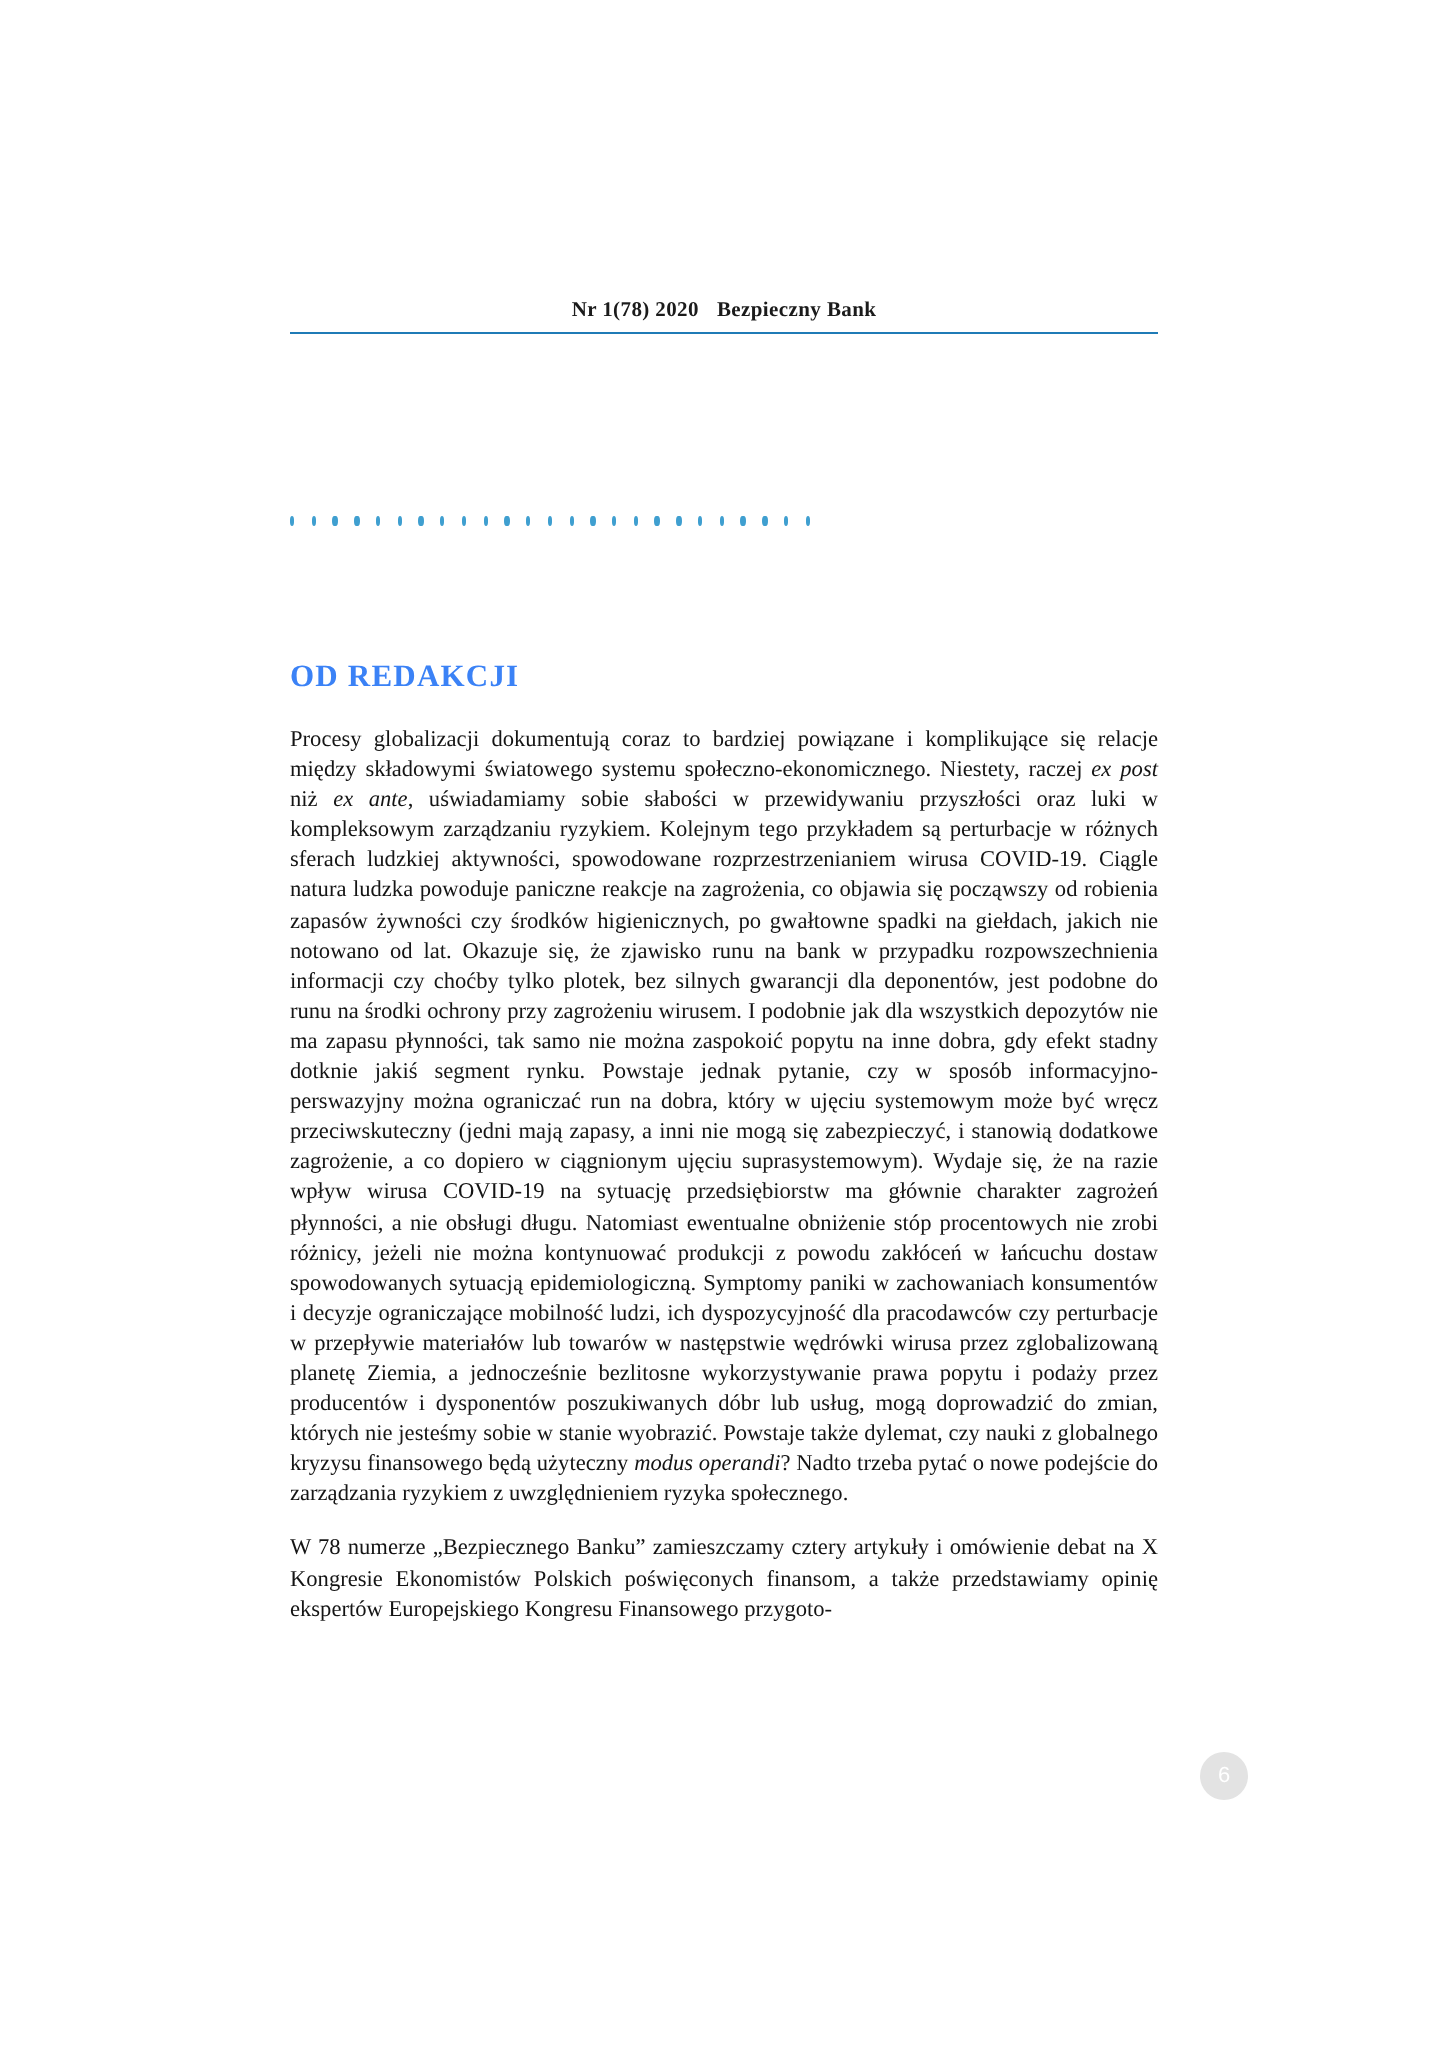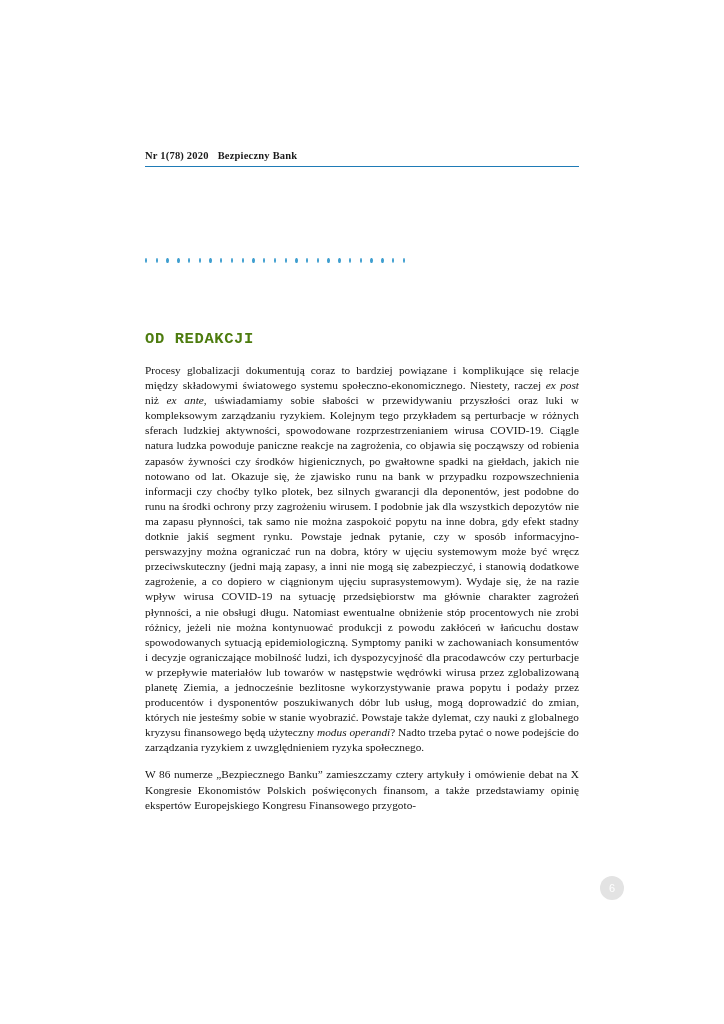--- a/index.html
+++ b/index.html
@@ -21,20 +21,21 @@
     box-sizing: border-box;
     overflow: hidden;
   }
 
   
   .header {
     position: absolute;
     left: 145px;
     top: 150px;
     width: 434px;
+    text-align: center;
   }
   .header-line {
     font-family: "Liberation Serif", serif;
     font-size: 10.5px;
     font-weight: bold;
     letter-spacing: 0.2px;
     color: #1b1b1b;
     white-space: nowrap;
   }
   .header-line .issue {
@@ -61,24 +62,24 @@
     height: 5px;
     border-radius: 50%;
     background: #3f9fd0;
   }
 
   
   .section-title {
     position: absolute;
     left: 145px;
     top: 330px;
-    font-family: Liberation Mono, monospace;
+    font-family: Liberation Serif, serif;
     font-size: 15.5px;
     font-weight: bold;
-    color: #4d7c0f;
+    color: #3b82f6;
     letter-spacing: 0.6px;
   }
 
   
   .body-text {
     position: absolute;
     left: 145px;
     top: 363px;
     width: 434px;
     font-family: "Liberation Serif", serif;
@@ -155,18 +156,18 @@
       <span class="dot" style="background: rgb(63, 159, 208);"></span>
       <span class="dot" style="background: rgb(63, 159, 208);"></span>
       <span class="dot" style="background: rgb(63, 159, 208);"></span>
       <span class="dot" style="background: rgb(63, 159, 208);"></span>
     </div>
 
   <div class="section-title">OD REDAKCJI</div>
 
   <div class="body-text">
       <p>Procesy globalizacji dokumentują coraz to bardziej powiązane i komplikujące się relacje między składowymi światowego systemu społeczno-ekonomicznego. Niestety, raczej <i>ex post</i> niż <i>ex ante</i>, uświadamiamy sobie słabości w przewidywaniu przyszłości oraz luki w kompleksowym zarządzaniu ryzykiem. Kolejnym tego przykładem są perturbacje w różnych sferach ludzkiej aktywności, spowodowane rozprzestrzenianiem wirusa COVID-19. Ciągle natura ludzka powoduje paniczne reakcje na zagrożenia, co objawia się począwszy od robienia zapasów żywności czy środków higienicznych, po gwałtowne spadki na giełdach, jakich nie notowano od lat. Okazuje się, że zjawisko runu na bank w przypadku rozpowszechnienia informacji czy choćby tylko plotek, bez silnych gwarancji dla deponentów, jest podobne do runu na środki ochrony przy zagrożeniu wirusem. I podobnie jak dla wszystkich depozytów nie ma zapasu płynności, tak samo nie można zaspokoić popytu na inne dobra, gdy efekt stadny dotknie jakiś segment rynku. Powstaje jednak pytanie, czy w sposób informacyjno-perswazyjny można ograniczać run na dobra, który w ujęciu systemowym może być wręcz przeciwskuteczny (jedni mają zapasy, a inni nie mogą się zabezpieczyć, i stanowią dodatkowe zagrożenie, a co dopiero w ciągnionym ujęciu suprasystemowym). Wydaje się, że na razie wpływ wirusa COVID-19 na sytuację przedsiębiorstw ma głównie charakter zagrożeń płynności, a nie obsługi długu. Natomiast ewentualne obniżenie stóp procentowych nie zrobi różnicy, jeżeli nie można kontynuować produkcji z powodu zakłóceń w łańcuchu dostaw spowodowanych sytuacją epidemiologiczną. Symptomy paniki w zachowaniach konsumentów i decyzje ograniczające mobilność ludzi, ich dyspozycyjność dla pracodawców czy perturbacje w przepływie materiałów lub towarów w następstwie wędrówki wirusa przez zglobalizowaną planetę Ziemia, a jednocześnie bezlitosne wykorzystywanie prawa popytu i podaży przez producentów i dysponentów poszukiwanych dóbr lub usług, mogą doprowadzić do zmian, których nie jesteśmy sobie w stanie wyobrazić. Powstaje także dylemat, czy nauki z globalnego kryzysu finansowego będą użyteczny <i>modus operandi</i>? Nadto trzeba pytać o nowe podejście do zarządzania ryzykiem z uwzględnieniem ryzyka społecznego.</p>
-      <p>W 86 numerze „Bezpiecznego Banku” zamieszczamy cztery artykuły i omówienie debat na X Kongresie Ekonomistów Polskich poświęconych finansom, a także przedstawiamy opinię ekspertów Europejskiego Kongresu Finansowego przygoto-</p>
+      <p>W 78 numerze „Bezpiecznego Banku” zamieszczamy cztery artykuły i omówienie debat na X Kongresie Ekonomistów Polskich poświęconych finansom, a także przedstawiamy opinię ekspertów Europejskiego Kongresu Finansowego przygoto-</p>
     </div>
 
   <div class="page-number">6</div>
 
 </div>
 
 </body></html>

